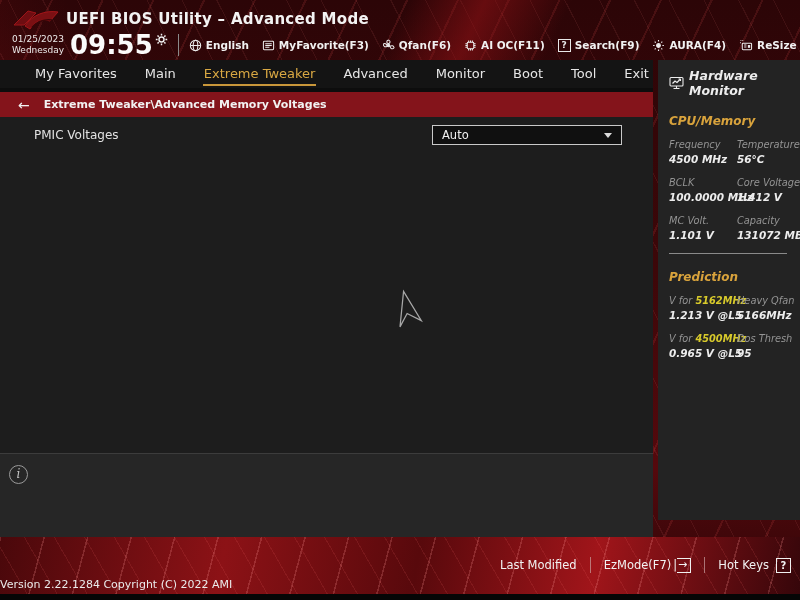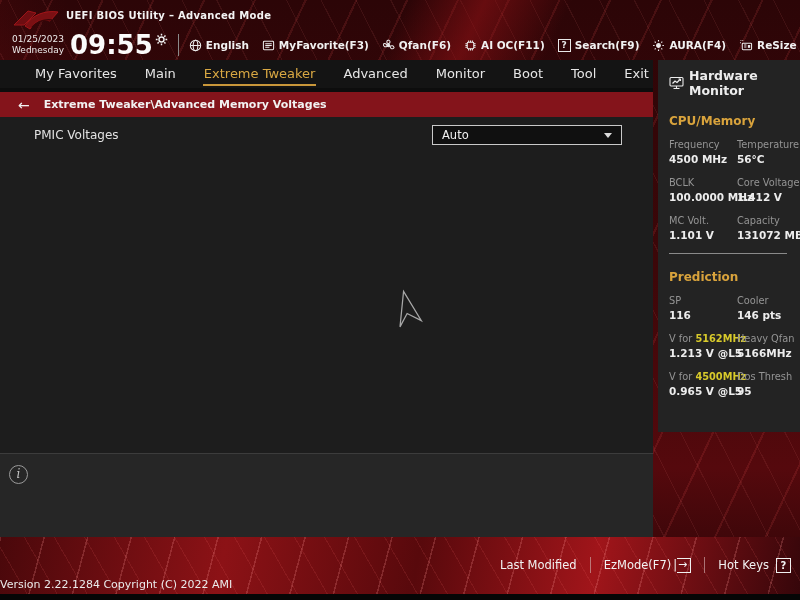--- a/index.html
+++ b/index.html
@@ -19,21 +19,21 @@
   
   .red-band-bottom { position:absolute; left:0; top:537px; width:800px; height:63px;
     background-image:
       repeating-linear-gradient(105deg, rgba(255,150,150,.22) 0 1.5px, transparent 1.5px 42px),
       repeating-linear-gradient(60deg, rgba(255,110,110,.12) 0 1px, transparent 1px 26px),
       linear-gradient(100deg, #4a080b 0%, #8c1216 28%, #58090c 52%, #a0151a 74%, #35060a 100%);
   }
 
   
   .logo { position:absolute; left:12px; top:3px; width:48px; height:30px; }
-  .app-title { position:absolute; left:66px; top:10px; font-size:10px; font-weight:600;
+  .app-title { position:absolute; left:66px; top:10px; font-size:15px; font-weight:600;
     color:#f3f3f3; letter-spacing:.3px; }
   .clock-row { position:absolute; left:12px; top:30px; height:30px; display:flex; align-items:center; }
   .date-block { font-size:9px; line-height:1.2; color:#eceaea; width:54px; }
   .time { font-size:26px; font-weight:700; color:#fbfbfb; line-height:1; margin-left:4px; }
   .gear { margin:0 2px 12px 2px; }
   .vdiv { width:1px; height:22px; background:#8a8a8a; margin:0 10px 0 8px; }
   .toolbar { display:flex; align-items:center; gap:13px; }
   .tb-item { display:flex; align-items:center; gap:4px; color:#f1f1f1; font-size:10.5px;
     font-weight:600; cursor:pointer; white-space:nowrap; }
   .icon-box { width:13px; height:13px; border:1.2px solid #e8e8e8; color:#e8e8e8;
@@ -60,22 +60,22 @@
   .caret { margin-left:auto; width:0; height:0; border-left:4px solid transparent;
     border-right:4px solid transparent; border-top:5px solid #dcdcdc; }
   .cursor { position:absolute; left:392px; top:172px; }
   .main-divider { height:1px; background:#3c3c3c; }
   .info-panel { height:83px; background:#262626; position:relative; }
   .info-icon { position:absolute; left:9px; top:11px; width:19px; height:19px;
     border:1.5px solid #9a9a9a; border-radius:50%; color:#c4c4c4; text-align:center;
     line-height:17px; font-size:12px; font-style:italic; font-family:"DejaVu Serif",serif; }
 
   
-  .sidebar { position:absolute; left:658px; top:60px; width:142px; height:372px;
-    background:#232323; padding:8px 0 0 11px; }
+  .sidebar { position:absolute; left:658px; top:60px; width:142px; height:460px;
+    background:#232323; padding:8px 0 0 11px;font-style:italic; }
   .hm-header { display:flex; align-items:center; gap:5px; color:#ededed;
     font-size:12.5px; font-weight:600; }
   .hm-heading { color:#d9a33c; font-size:12px; font-weight:700; margin:16px 0 11px; }
   .hm-row { display:grid; grid-template-columns:66px 1fr; margin-bottom:12px; column-gap:2px; }
   .hm-label { font-size:9.8px; color:#949494; margin-bottom:3px; white-space:nowrap; }
   .hm-value { font-size:10.5px; color:#ededed; font-weight:600; white-space:nowrap; }
   .hl { color:#d8ca2b; font-weight:700; }
   .hm-divider { width:118px; border-top:1px solid #8a8a8a; margin:0 0 4px; }
 
   
@@ -274,30 +274,20 @@
            <div class="hm-value">131072 MB</div>
         </div>
     </div>
 
     <div class="hm-divider"></div>
 
     <div class="hm-heading">Prediction</div>
 
     <div class="hm-row">
       <div>
-          <div class="hm-label">SP</div>
-           <div class="hm-value">116</div>
-        </div>
-      <div>
-          <div class="hm-label">Cooler</div>
-           <div class="hm-value">146 pts</div>
-        </div>
-    </div>
-    <div class="hm-row">
-      <div>
           <div class="hm-label"><span>V for </span><span class="hl">5162MHz</span></div>
            <div class="hm-value">1.213 V @L5</div>
         </div>
       <div>
           <div class="hm-label">Heavy Qfan</div>
            <div class="hm-value">5166MHz</div>
         </div>
     </div>
     <div class="hm-row">
       <div>

